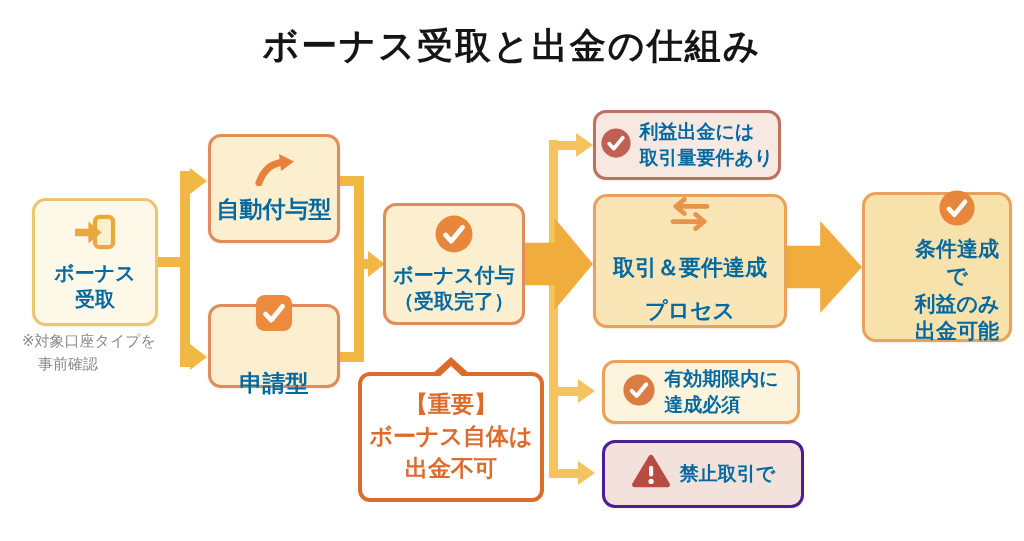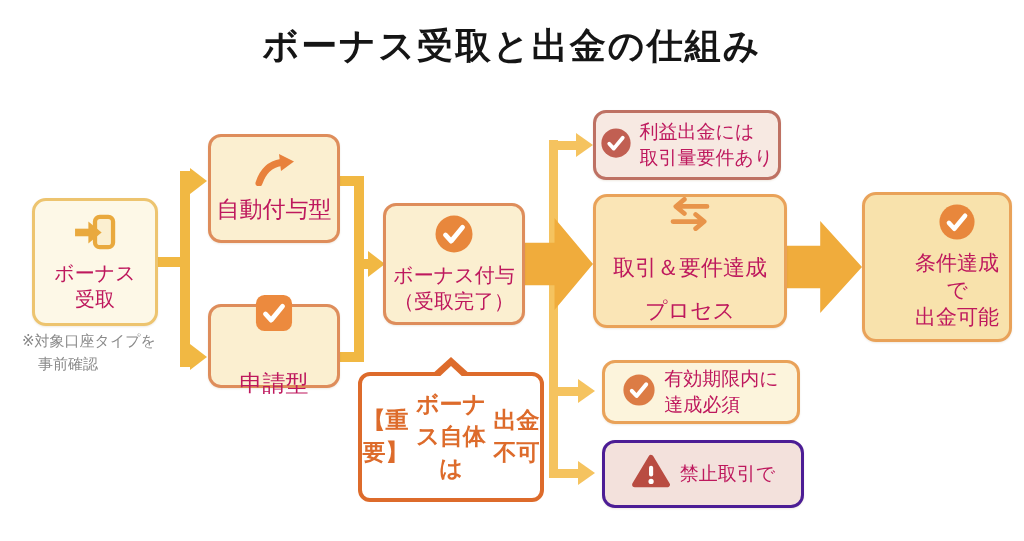--- a/index.html
+++ b/index.html
@@ -7,21 +7,21 @@
     position:relative;width:1024px;height:541px;background:#ffffff;
     font-family:"Liberation Sans","DejaVu Sans",sans-serif;overflow:hidden;
   }
   .title{
     position:absolute;top:22px;left:0;width:100%;text-align:center;
     font-size:36px;font-weight:800;color:#151515;letter-spacing:2px;
   }
   .box{
     position:absolute;box-sizing:border-box;display:flex;flex-direction:column;
     align-items:center;justify-content:center;text-align:center;
-    font-weight:normal;color:#be185d;box-shadow:0 1px 2px rgba(120,80,20,.12);
+    font-weight:bold;color:#0369a1;box-shadow:0 1px 2px rgba(120,80,20,.12);
   }
   .box.row{flex-direction:row;gap:9px;text-align:left;}
   .cream {background:#FDF8E7;border:3px solid #EDC46F;border-radius:14px;}
   .peach {background:#FBEFD0;border:3px solid #DE8D5B;border-radius:13px;}
   .amberbox{background:#FAE5B6;border:3px solid #E9A259;border-radius:14px;justify-content:space-between;}
   .amberbox2{background:#F8E2AC;border:3px solid #E9A259;border-radius:14px;padding-left:40px;}
   .creamline{background:#FCF4DC;border:3px solid #E9A259;border-radius:13px;}
   .pink {background:#F7E9E2;border:3px solid #BE7163;border-radius:13px;}
   .pink2{background:#F3E1DC;border:3px solid #4c1d95;border-radius:13px;}
   .lbl-lg{font-size:23px;line-height:1.25;}
@@ -42,21 +42,21 @@
   .ahead.thin{
     border-top:12px solid transparent;border-bottom:12px solid transparent;
     border-left:17px solid #F5C35F;
   }
   .bigarrow{
     position:absolute;background:#F0AC3C;
     clip-path:polygon(0 27%,45% 27%,45% 0,100% 50%,45% 100%,45% 73%,0 73%);
   }
   .bubble{
     position:absolute;background:#ffffff;border:4px solid #DD6B2B;border-radius:12px;
-    box-sizing:border-box;display:flex;flex-direction:row;align-items:center;
+    box-sizing:border-box;display:flex;flex-direction:column;align-items:center;
     justify-content:center;text-align:center;color:#DD6B2B;font-weight:800;
     font-size:23px;line-height:1.38;
   }
   .tail-outer{
     position:absolute;top:-19px;left:50%;transform:translateX(-50%);
     width:0;height:0;border-left:21px solid transparent;
     border-right:21px solid transparent;border-bottom:19px solid #DD6B2B;
   }
   .tail-inner{
     position:absolute;top:-10px;left:50%;transform:translateX(-50%);
@@ -176,20 +176,21 @@
   </div>
 
   <div class="box amberbox2" style="left:862px;top:192px;width:150px;height:150px;">
     <span class="icon mb4">
       <svg width="36" height="36" viewBox="0 0 40 40">
         <circle cx="20" cy="20" r="19.5" fill="#E8873C"></circle>
         <polyline points="11,21 17,27.5 29,13" fill="none" stroke="#ffffff" stroke-width="5" stroke-linecap="round" stroke-linejoin="round"></polyline>
       </svg>
     </span>
     <div style="font-size:21px;line-height:1.3;">条件達成で</div>
+    <div style="font-size:21px;line-height:1.3;">利益のみ</div>
     <div style="font-size:21px;line-height:1.3;">出金可能</div>
   </div>
 
   <div class="box row creamline" style="left:602px;top:360px;width:198px;height:64px;">
     <span class="icon">
       <svg width="32" height="32" viewBox="0 0 40 40">
         <circle cx="20" cy="20" r="19.5" fill="#DC7C45"></circle>
         <polyline points="11,21 17,27.5 29,13" fill="none" stroke="#ffffff" stroke-width="5" stroke-linecap="round" stroke-linejoin="round"></polyline>
       </svg>
     </span>

